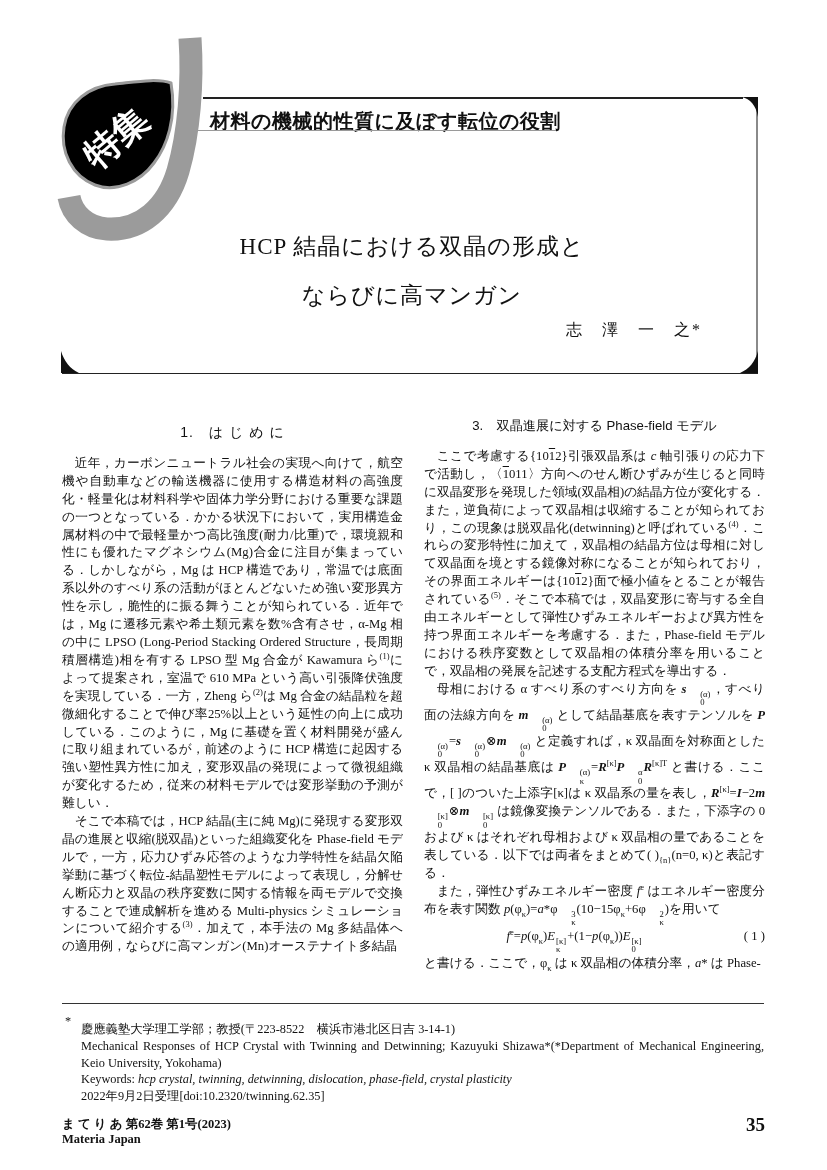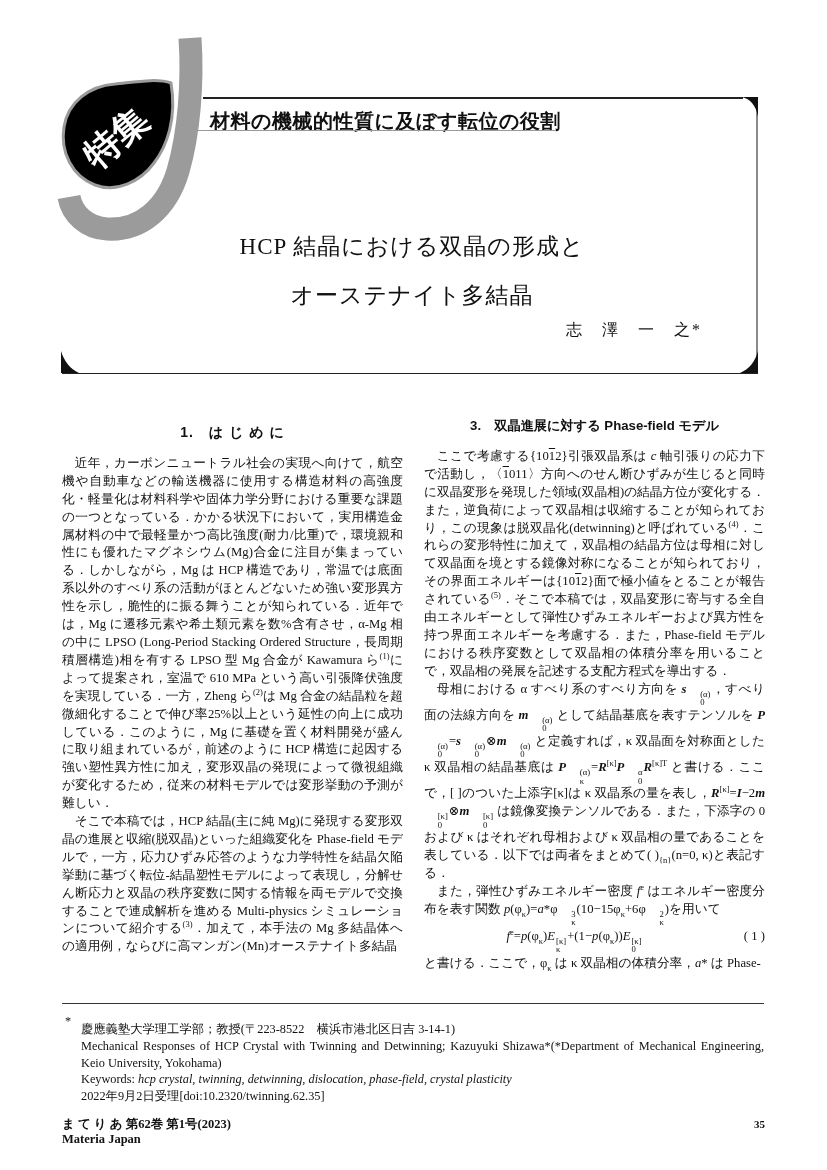--- a/index.html
+++ b/index.html
@@ -32,21 +32,21 @@
   
   .col{
     position:absolute;top:403px;width:341px;height:599px;overflow:hidden;
     font-size:12.7px;line-height:17.9px;text-align:justify;
   }
   #col-left{left:62px;}
   #col-right{left:424px;}
   .col p{margin:0;padding:0;}
   .ind{text-indent:1em;}
   .sec-h{
-    font-family:"Liberation Sans","DejaVu Sans",sans-serif;font-weight:bold;
+    font-family:"Liberation Sans","DejaVu Sans",sans-serif;font-weight:normal;
     text-align:center;font-size:14px;letter-spacing:1px;margin:21px 0 13px 0;
   }
   .sec-h2{font-size:13.2px;margin:14px 0 13px 0;letter-spacing:0;}
   sup{font-size:8.5px;vertical-align:super;line-height:0;}
   sub{font-size:8.5px;vertical-align:sub;line-height:0;}
   .ov{text-decoration:overline;}
   .ss{
     display:inline-flex;flex-direction:column;align-items:flex-start;
     vertical-align:-0.45em;line-height:1;font-size:0.68em;margin:0 1px;
   }
@@ -61,21 +61,21 @@
   }
   .fn-row{display:flex;}
   .fn-star{flex:none;width:16px;padding-left:3px;}
   .fn-body{flex:1;margin-top:8px;}
   
   #footer{
     position:absolute;left:62px;top:1117px;width:703px;display:flex;
     justify-content:space-between;align-items:flex-start;
     font-weight:bold;font-size:12.5px;line-height:15px;
   }
-  .pageno{font-size:11px;}
+  .pageno{font-size:19px;}
 </style>
 </head>
 <body>
 
 <div class="page">
 
   <div class="band-line-top"></div>
   <div class="frame-right"></div>
   <div class="frame-bottom"></div>
   <svg class="corner corner-tr" width="16" height="20" viewBox="0 0 16 20">
@@ -92,21 +92,21 @@
   <div class="series-underline"></div>
 
   <svg class="logo" viewBox="0 0 205 235">
     <path d="M135,10 C138,55 134,105 123,143 C112,180 86,203 52,201 C32,200 17,186 14,169" fill="none" stroke="#9b9b9b" stroke-width="23"></path>
     <path d="M116,55 C122,90 112,118 99,135 C85,154 61,165 40,157 C17,148 5,124 9,99 C13,74 34,58 60,56 C80,54 102,50 116,55 Z" fill="#000000" stroke="#9b9b9b" stroke-width="3"></path>
     <text x="60" y="122" text-anchor="middle" transform="rotate(-40 60 108)" font-size="36" font-weight="bold" fill="#ffffff" font-family="'Liberation Sans','DejaVu Sans',sans-serif">特集</text>
   </svg>
 
   <div class="main-title">
     <div>HCP 結晶における双晶の形成と</div>
-    <div>オーステナイト多結晶</div>
+    <div>ならびに高マンガン</div>
   </div>
   <div class="author">志　澤　一　之*</div>
 
   <div class="col" id="col-left">
     <div class="sec-h">1.　は じ め に</div>
     <p class="ind">近年，カーボンニュートラル社会の実現へ向けて，航空機や自動車などの輸送機器に使用する構造材料の高強度化・軽量化は材料科学や固体力学分野における重要な課題の一つとなっている．かかる状況下において，実用構造金属材料の中で最軽量かつ高比強度(耐力/比重)で，環境親和性にも優れたマグネシウム(Mg)合金に注目が集まっている．しかしながら，Mg は HCP 構造であり，常温では底面系以外のすべり系の活動がほとんどないため強い変形異方性を示し，脆性的に振る舞うことが知られている．近年では，Mg に遷移元素や希土類元素を数%含有させ，α-Mg 相の中に LPSO (Long-Period Stacking Ordered Structure，長周期積層構造)相を有する LPSO 型 Mg 合金が Kawamura ら<sup>(1)</sup>によって提案され，室温で 610 MPa という高い引張降伏強度を実現している．一方，Zheng ら<sup>(2)</sup>は Mg 合金の結晶粒を超微細化することで伸び率25%以上という延性の向上に成功している．このように，Mg に基礎を置く材料開発が盛んに取り組まれているが，前述のように HCP 構造に起因する強い塑性異方性に加え，変形双晶の発現によって微視組織が変化するため，従来の材料モデルでは変形挙動の予測が難しい．</p>
     <p class="ind">そこで本稿では，HCP 結晶(主に純 Mg)に発現する変形双晶の進展と収縮(脱双晶)といった組織変化を Phase-field モデルで，一方，応力ひずみ応答のような力学特性を結晶欠陥挙動に基づく転位-結晶塑性モデルによって表現し，分解せん断応力と双晶の秩序変数に関する情報を両モデルで交換することで連成解析を進める Multi-physics シミュレーションについて紹介する<sup>(3)</sup>．加えて，本手法の Mg 多結晶体への適用例，ならびに高マンガン(Mn)オーステナイト多結晶</p>
   </div>
 
   <div class="col" id="col-right">

